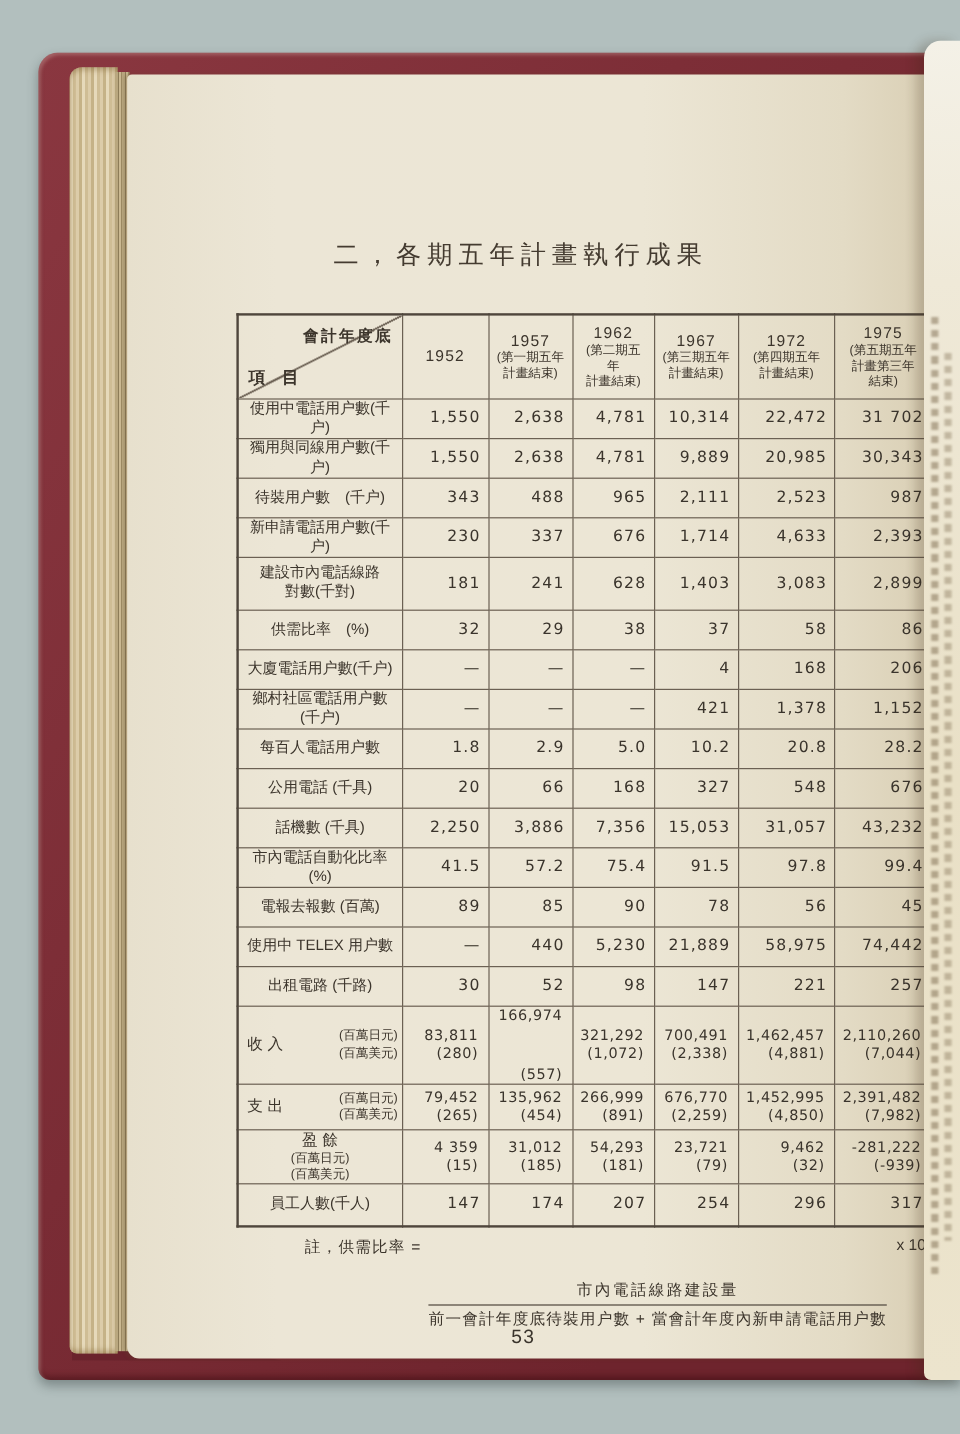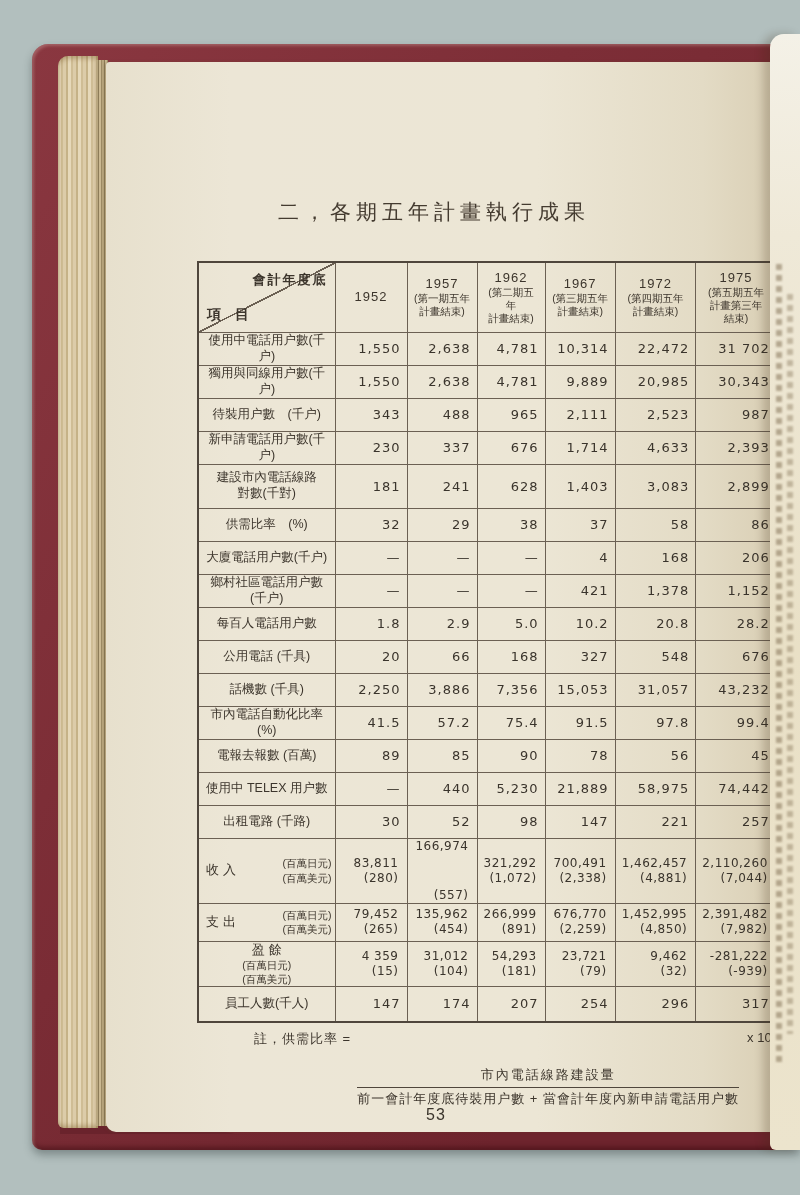--- a/index.html
+++ b/index.html
@@ -354,21 +354,21 @@
           </td>
         </tr>
         <tr class="fin">
           <td class="rowlabel"><span class="finlabel" style="display: flex; flex-direction: column;"><span class="main">盈餘</span><span class="subs"><span style="display: block;">(百萬日元)</span><span style="display: block;">(百萬美元)</span></span></span></td>
           <td class="val valcol0">
             <span style="display: block;">4 359</span>
             <span style="display: block;">(15)</span>
           </td>
           <td class="val">
             <span style="display: block;">31,012</span>
-            <span style="display: block;">(104)</span>
+            <span style="display: block;">(185)</span>
           </td>
           <td class="val">
             <span style="display: block;">54,293</span>
             <span style="display: block;">(181)</span>
           </td>
           <td class="val">
             <span style="display: block;">23,721</span>
             <span style="display: block;">(79)</span>
           </td>
           <td class="val">

